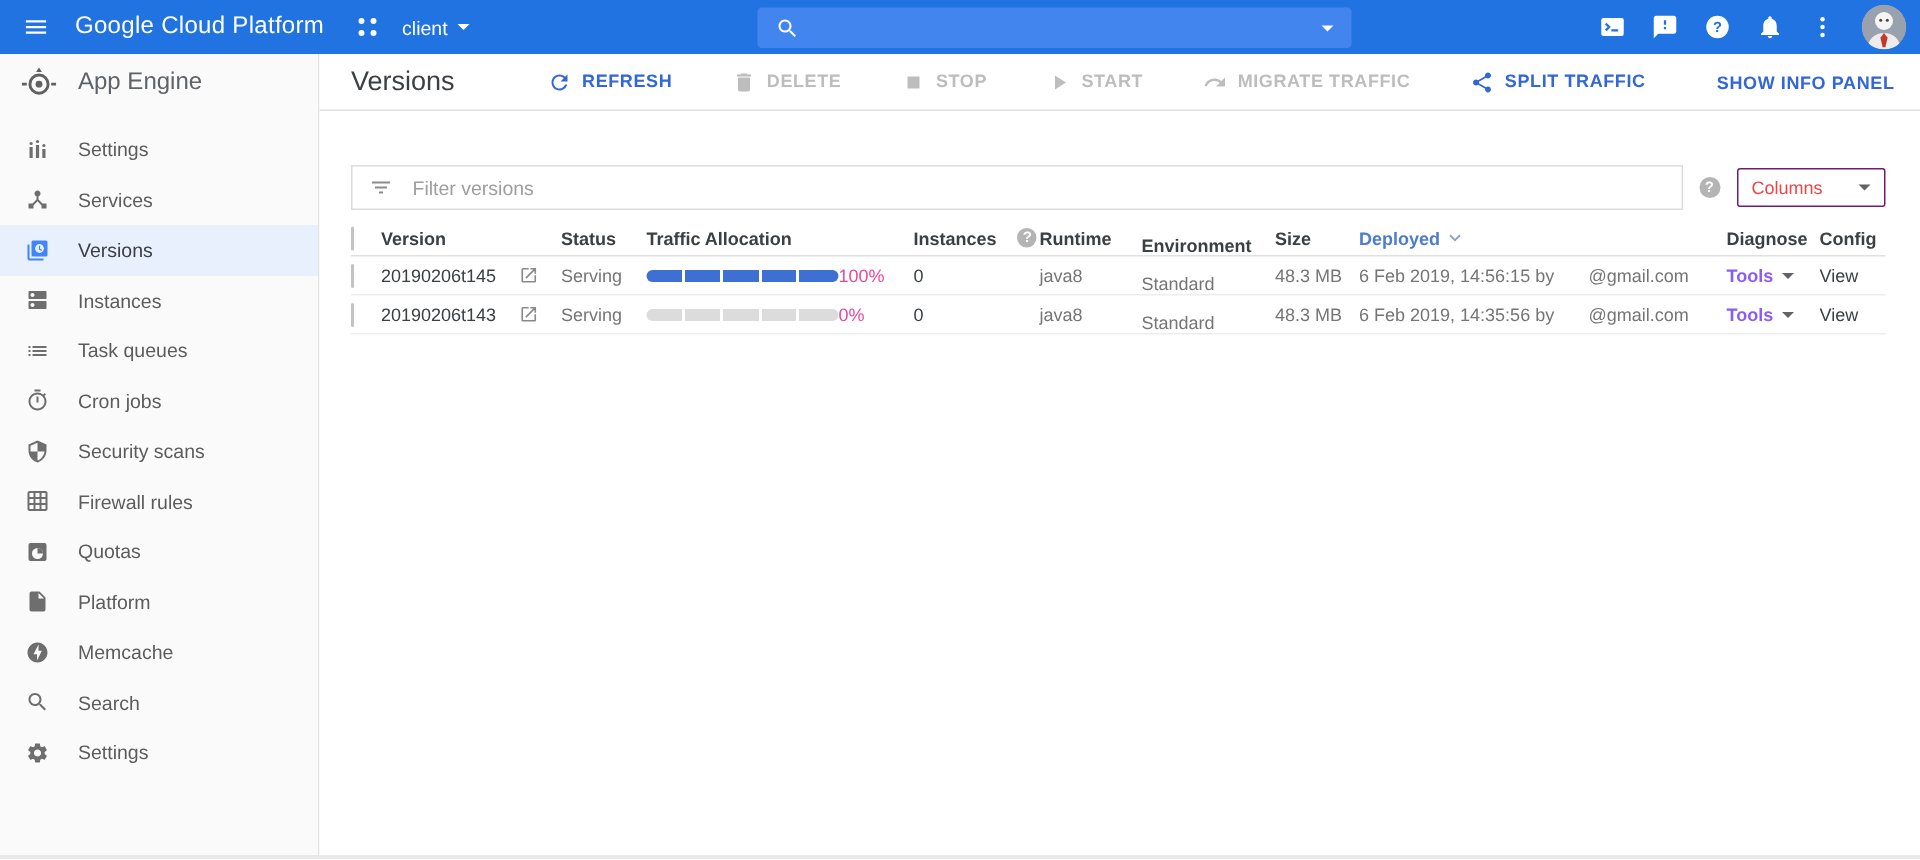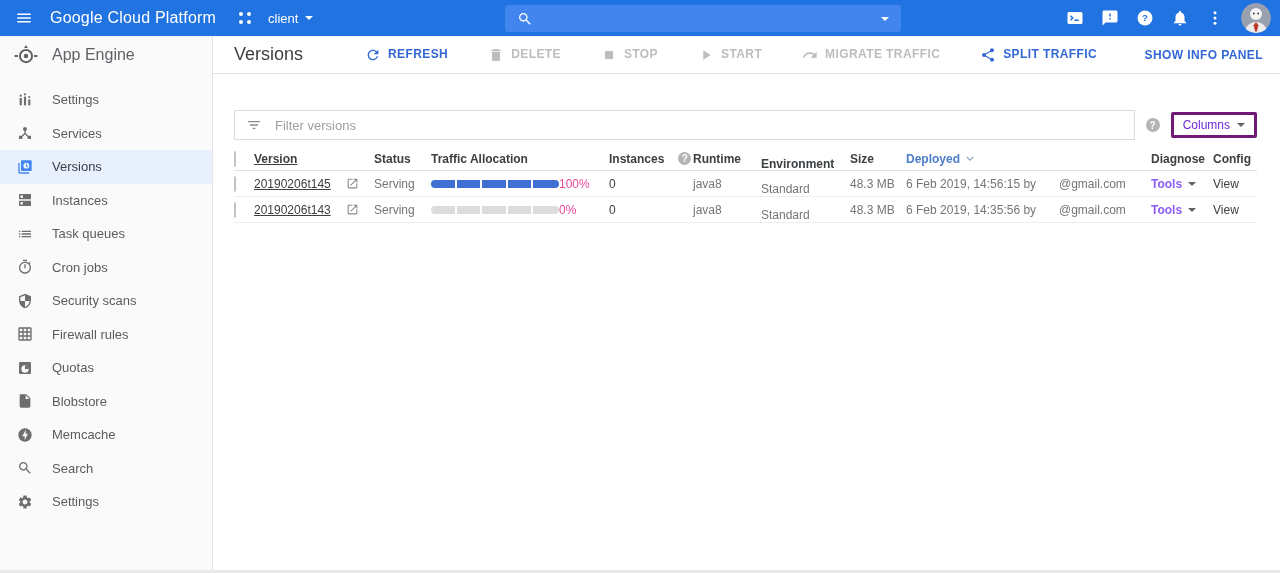--- a/index.html
+++ b/index.html
@@ -46,31 +46,31 @@
   .info-panel { margin-left:auto; color:#3367d6; font-size:12px; font-weight:bold; letter-spacing:.4px; cursor:pointer; }
 
   .content { padding:36px 23px 0 21px; }
   .filter-row { display:flex; align-items:center; }
   .filter-box { flex:1; height:30px; border:1px solid #dcdcdc; display:flex; align-items:center; padding:0 11px; background:#fff; }
   .filter-box .ic16 { color:#8a8a8a; }
   .filter-box input { flex:1; border:none; outline:none; font-size:13px; margin-left:13px; color:#3c4043; }
   .filter-box input::placeholder { color:#9e9e9e; }
   .qmark { width:14px; height:14px; border-radius:50%; background:#b4b4b4; color:#fff; font-size:10px; font-weight:bold; display:flex; align-items:center; justify-content:center; flex:none; }
   .filter-row .qmark { margin:0 11px; cursor:pointer; }
-  .columns-btn { height:26px; border:3px solid #701a75; border-radius:2px; background:#fff; display:flex; align-items:center; padding:0 9px; font-size:12px; color:#6d28d9; gap:7px; cursor:pointer; }
+  .columns-btn { height:26px; border:1px solid #701a75; border-radius:2px; background:#fff; display:flex; align-items:center; padding:0 9px; font-size:12px; color:#ef4444; gap:24px; cursor:pointer; }
   .columns-btn .caret { color:#5f6368; }
 
   
   .vtable { margin-top:7px; font-size:12px; }
   .trow { display:flex; align-items:center; border-bottom:1px solid #ededed; }
   .trow.thead { height:24px; font-weight:bold; color:#3c4043; border-bottom:1px solid #e0e0e0; }
   .trow.tbody { height:26px; color:#757575; }
   .cb { width:13px; height:13px; border:1px solid #c3c3c3; border-radius:2px; background:#fff; cursor:pointer; }
   .c-check { width:20px; }
-  .c-version { width:92px; color:#3c4043;text-decoration:underline; }
+  .c-version { width:92px; color:#3c4043; }
   .c-ext { width:28px; color:#8a8a8a; }
   .c-ext svg { width:13px; height:13px; cursor:pointer; }
   .c-status { width:57px; }
   .c-traffic { width:178px; display:flex; align-items:center; }
   .bar { width:128px; height:8px; border-radius:4px; flex:none; }
   .bar-blue { background-image:linear-gradient(90deg,#3e70d4 0 24px,#fff 24px 26px,#3e70d4 26px 49px,#fff 49px 51px,#3e70d4 51px 75px,#fff 75px 77px,#3e70d4 77px 100px,#fff 100px 102px,#3e70d4 102px 128px); }
   .bar-gray { background-image:linear-gradient(90deg,#dcdcdc 0 24px,#fff 24px 26px,#dcdcdc 26px 49px,#fff 49px 51px,#dcdcdc 51px 75px,#fff 75px 77px,#dcdcdc 77px 100px,#fff 100px 102px,#dcdcdc 102px 128px); }
   .pct { color:#ec4899; }
   .c-instances { width:84px; display:flex; align-items:center; gap:14px; color:#3c4043; }
   .c-runtime { width:68px; }
@@ -241,21 +241,21 @@
               <rect x="3" y="3" width="18" height="18" rx="2"></rect>
               <circle cx="12" cy="13.5" r="5.5" fill="#fafafa"></circle>
               <path d="M12 13.5V8a5.5 5.5 0 015.5 5.5z"></path>
             </svg>
           <span>Quotas</span>
         </div>
         <div class="sb-item">
           <svg class="ic16" viewBox="0 0 24 24" fill="currentColor">
               <path d="M6 2c-1.1 0-1.99.9-1.99 2L4 20c0 1.1.89 2 1.99 2H18c1.1 0 2-.9 2-2V8l-6-6H6zm7 7V3.5L18.5 9H13z"></path>
             </svg>
-          <span>Blobstore</span>
+          <span>Platform</span>
         </div>
         <div class="sb-item">
           <svg class="ic16" viewBox="0 0 24 24" fill="currentColor">
               <path d="M12 2.02c-5.51 0-9.98 4.47-9.98 9.98s4.47 9.98 9.98 9.98 9.98-4.47 9.98-9.98S17.51 2.02 12 2.02zM11.48 20v-6.26H8L13 4v6.26h3.35L11.48 20z"></path>
             </svg>
           <span>Memcache</span>
         </div>
         <div class="sb-item">
           <svg class="ic16" viewBox="0 0 24 24" fill="currentColor">
               <path d="M15.5 14h-.79l-.28-.27C15.41 12.59 16 11.11 16 9.5 16 5.91 13.09 3 9.5 3S3 5.91 3 9.5 5.91 16 9.5 16c1.61 0 3.09-.59 4.23-1.57l.27.28v.79l5 4.99L20.49 19l-4.99-5zm-6 0C7.01 14 5 11.99 5 9.5S7.01 5 9.5 5 14 7.01 14 9.5 11.99 14 9.5 14z"></path>

